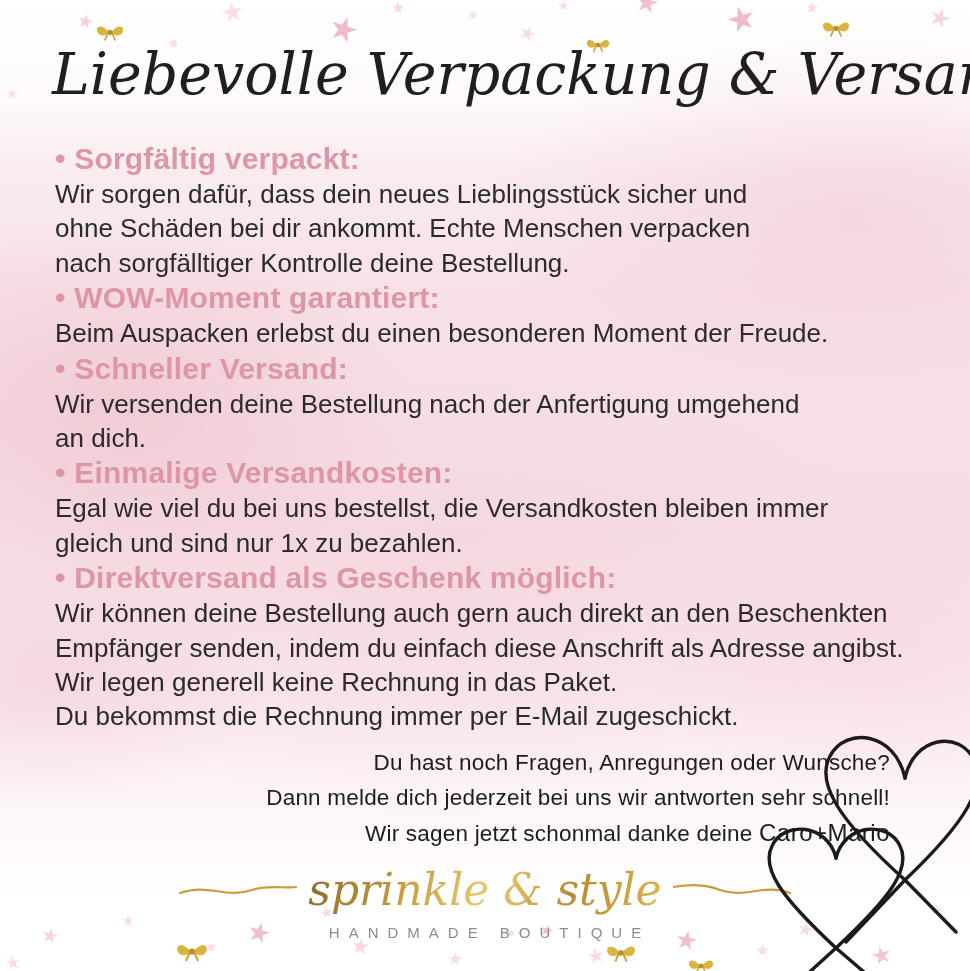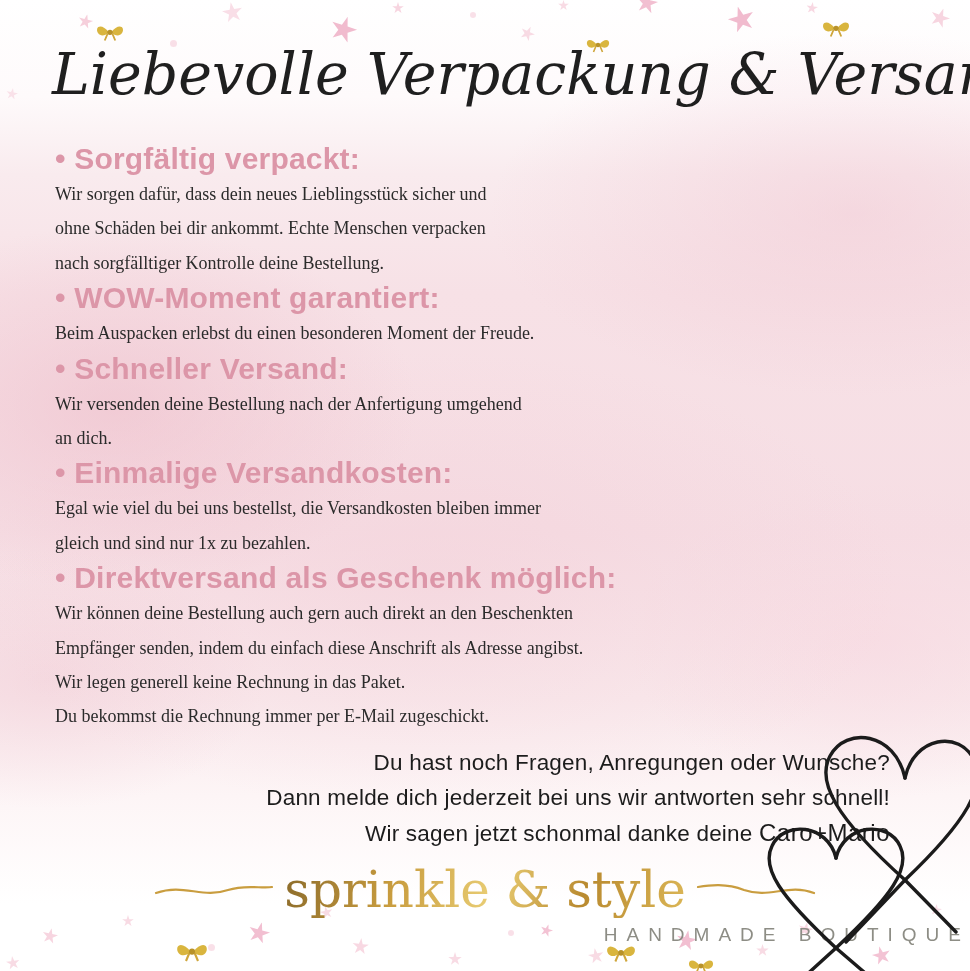--- a/index.html
+++ b/index.html
@@ -40,37 +40,37 @@
     position:absolute;left:52px;top:22px;width:890px;margin:0;
     font-family:"DejaVu Serif",serif;font-style:italic;font-weight:400;
     font-size:57px;line-height:105px;color:#1f1f1f;letter-spacing:0px;white-space:nowrap;
   }
   
   .text-block{position:absolute;left:55px;top:141px;right:30px;}
   .sec-heading{
     font-weight:700;font-size:30px;line-height:30px;
     color:var(--heading-pink);margin:3px 0 3px;letter-spacing:.2px;
   }
-  .sec-line{font-size:18px;line-height:34.4px;color:var(--body-text);font-family:Liberation Serif, serif;}
+  .sec-line{font-size:26px;line-height:34.4px;color:var(--body-text);}
   
   .closing{position:absolute;left:0;right:80px;top:745px;text-align:right;
     font-family:Liberation Sans, sans-serif;color:var(--closing-text);}
   .closing-line{font-size:22.5px;line-height:35px;letter-spacing:.2px;}
   .names{font-size:24px;letter-spacing:.5px;}
   
   .logo{position:absolute;left:0;right:0;top:862px;text-align:center;}
   .logo-row{display:flex;align-items:center;justify-content:center;gap:10px;}
   .logo-script{
-    font-family:"DejaVu Serif",serif;font-weight:400;font-size:50px;line-height:56px;
+    font-family:"DejaVu Serif",serif;font-style:italic;font-weight:400;font-size:44px;line-height:56px;
     background:linear-gradient(105deg,#8a6a2a 0%,#c99d3f 28%,#e9cd74 52%,#b98a2f 74%,#dcb757 100%);
     -webkit-background-clip:text;background-clip:text;color:transparent;white-space:nowrap;
   }
   .tagline{
-    margin-top:6px;font-size:19px;letter-spacing:9px;color:var(--tagline-gray);
-    font-family:"Liberation Sans",sans-serif;text-indent:9px;text-align:right;
+    margin-top:6px;font-size:15px;letter-spacing:9px;color:var(--tagline-gray);
+    font-family:"Liberation Sans",sans-serif;text-indent:9px;
   }
   .hearts{position:absolute;right:-18px;top:716px;pointer-events:none;}
   .hearts path{fill:none;stroke:var(--heart-outline);stroke-width:3.4;stroke-linecap:round;}
   .swash path{fill:none;stroke:#c99d3f;stroke-width:2.2;stroke-linecap:round;}
 </style>
 </head>
 <body>
 
 <svg width="0" height="0" style="position:absolute">
   <defs>

